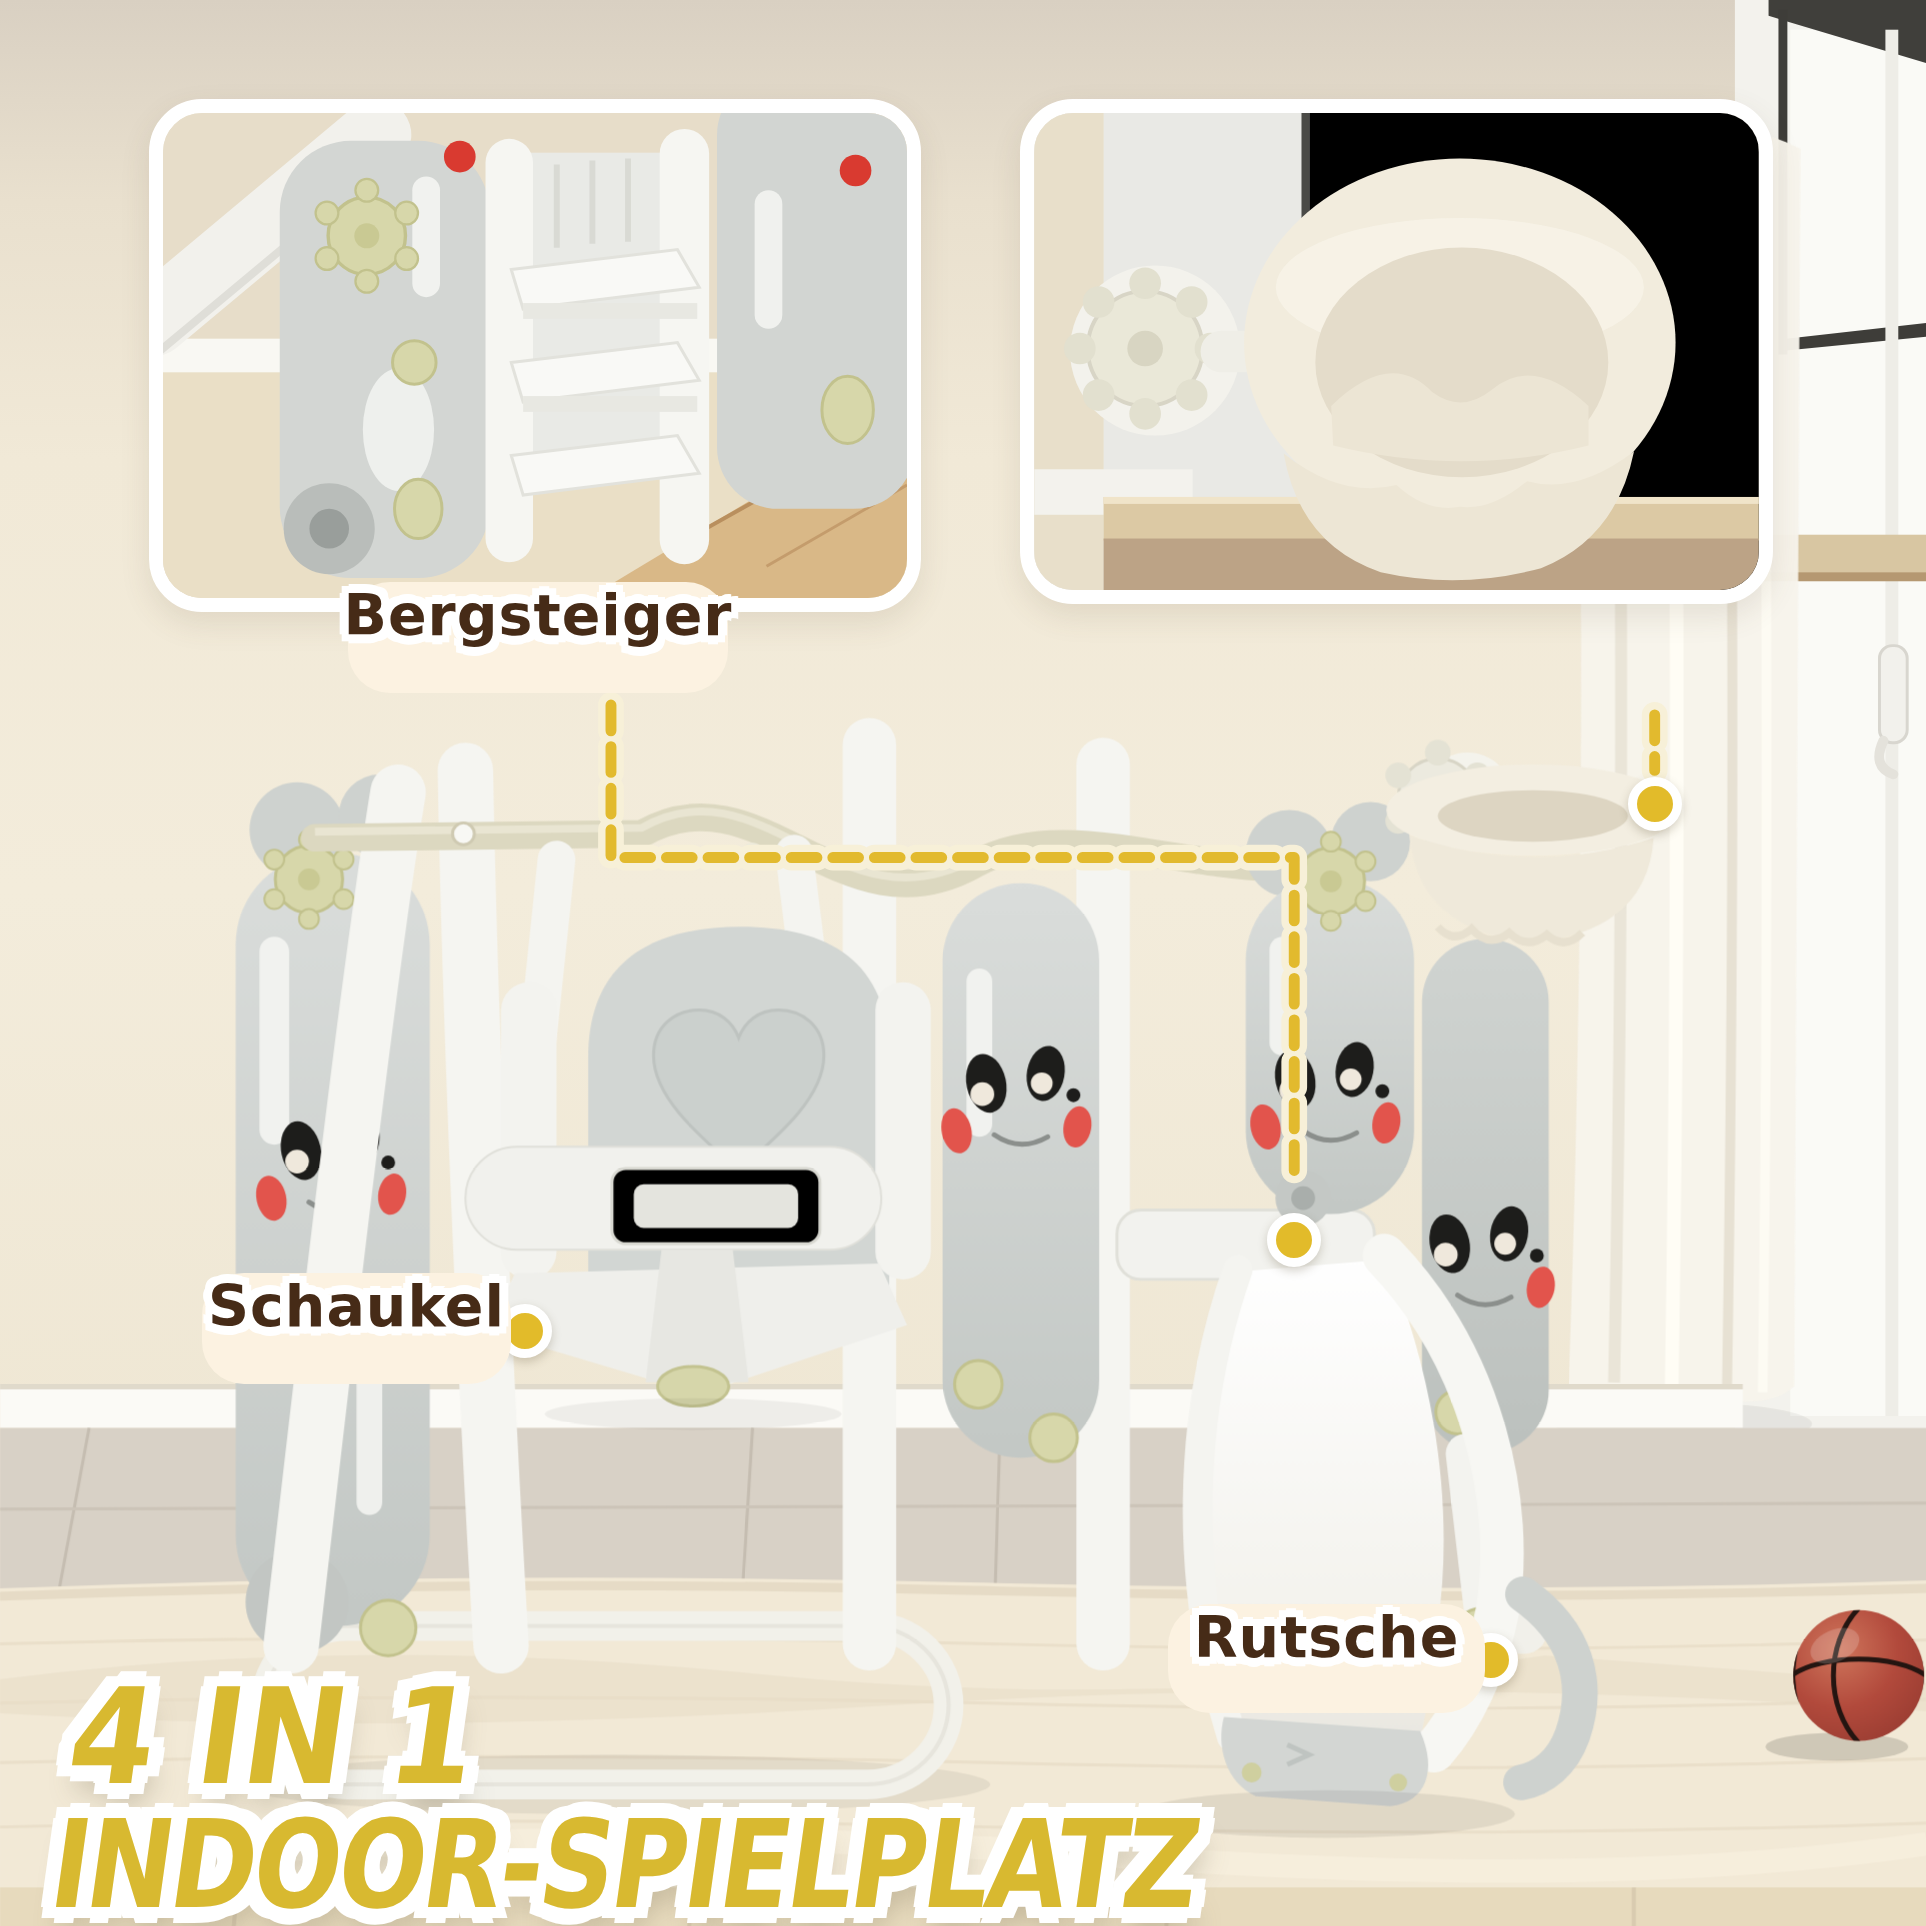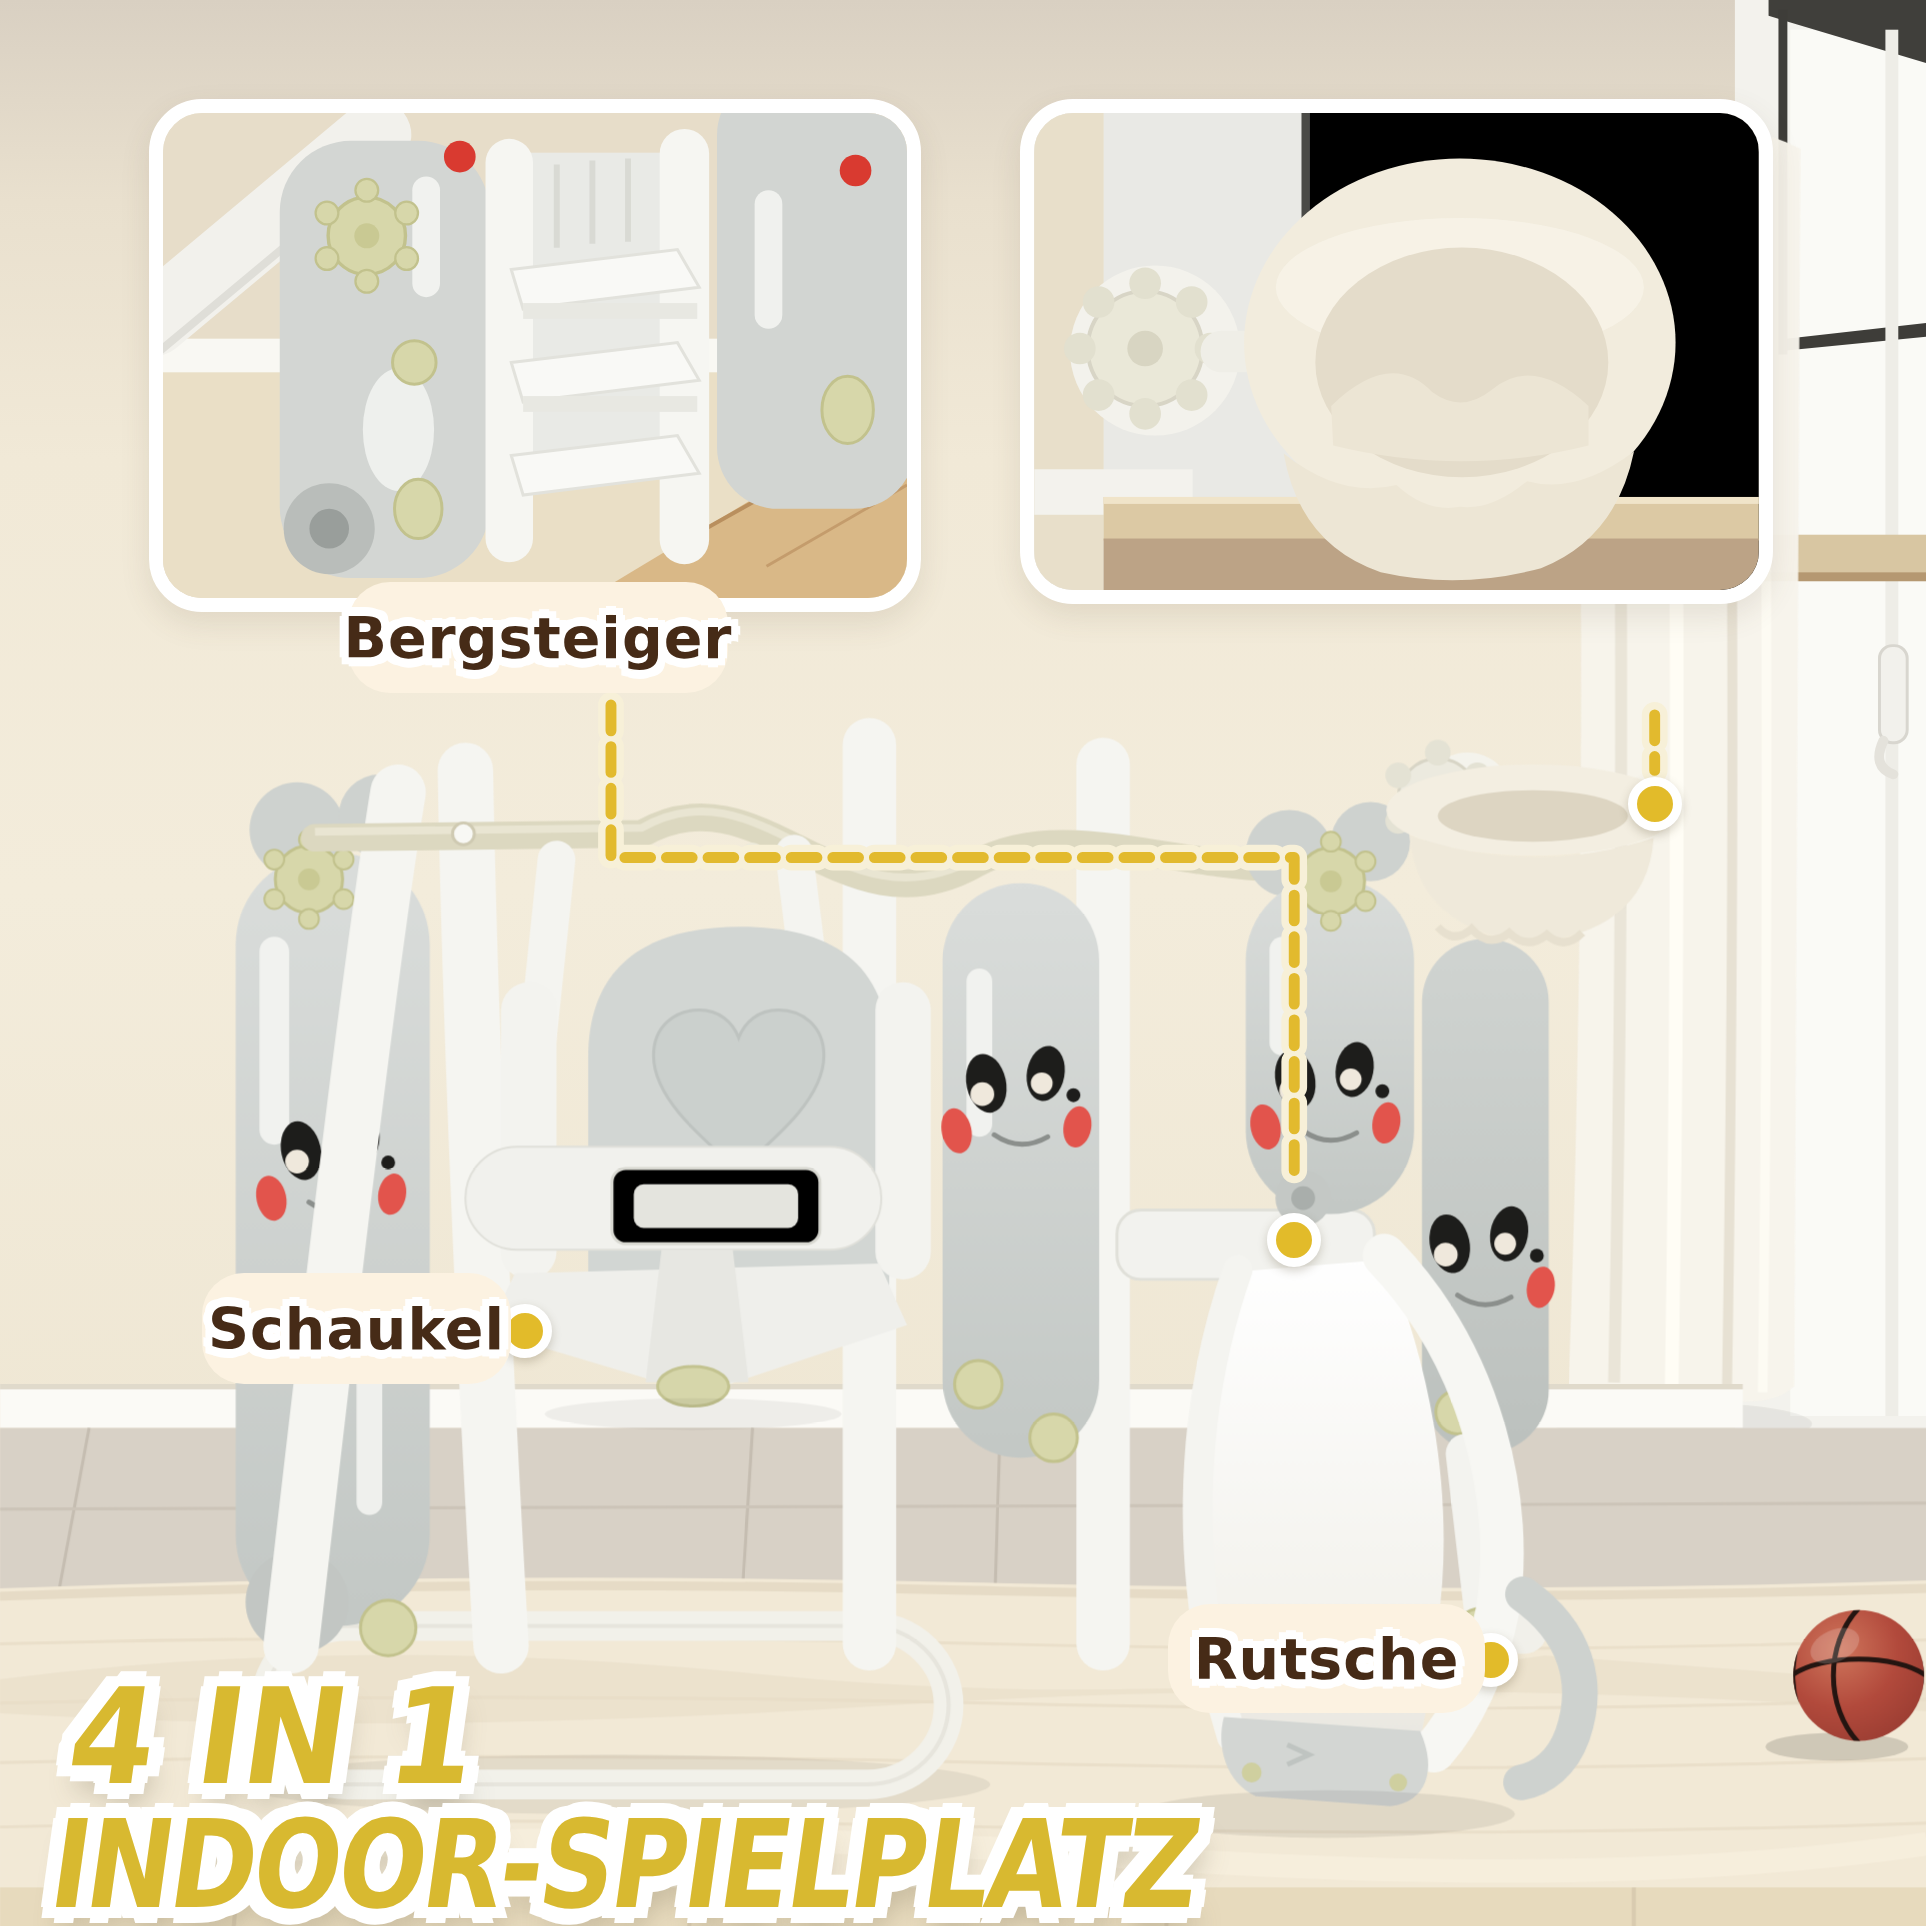--- a/index.html
+++ b/index.html
@@ -6,21 +6,21 @@
   .stage{position:relative;width:1927px;height:1927px;overflow:hidden;
          font-family:"DejaVu Sans",sans-serif;}
   .stage svg{display:block;}
   #scene{position:absolute;left:0;top:0;}
   .inset{position:absolute;border:14px solid #ffffff;border-radius:53px;overflow:hidden;
          box-shadow:0 12px 30px rgba(96,84,60,.12);background:#e9e1cf;}
   .inset svg{width:100%;height:100%;}
   #inset-left{left:149px;top:99px;width:744px;height:485px;}
   #inset-right{left:1020px;top:99px;width:725px;height:477px;}
   #overlay{position:absolute;left:0;top:0;pointer-events:none;}
-  .pill{position:absolute;display:flex;align-items:center;justify-content:center;
+  .pill{position:absolute;display:flex;align-items:flex-start;justify-content:center;
         background:#fcf2e1;color:#462b17;font-weight:bold;font-size:57px;
         border-radius:42px;letter-spacing:1px;
         text-shadow:-7px -7px 0 #fff,7px -7px 0 #fff,-7px 7px 0 #fff,7px 7px 0 #fff,
                     -9px 0 0 #fff,9px 0 0 #fff,0 -9px 0 #fff,0 9px 0 #fff;}
   #pill-bergsteiger{left:348px;top:582px;width:380px;height:111px;}
   #pill-basketballkorb{left:1083px;top:594px;width:612px;height:111px;}
   #pill-schaukel{left:202px;top:1273px;width:309px;height:111px;}
   #pill-rutsche{left:1168px;top:1604px;width:317px;height:109px;}
   .dot{position:absolute;width:36px;height:36px;border-radius:50%;
        background:#e2bb2a;border:9px solid #ffffff;box-sizing:content-box;

